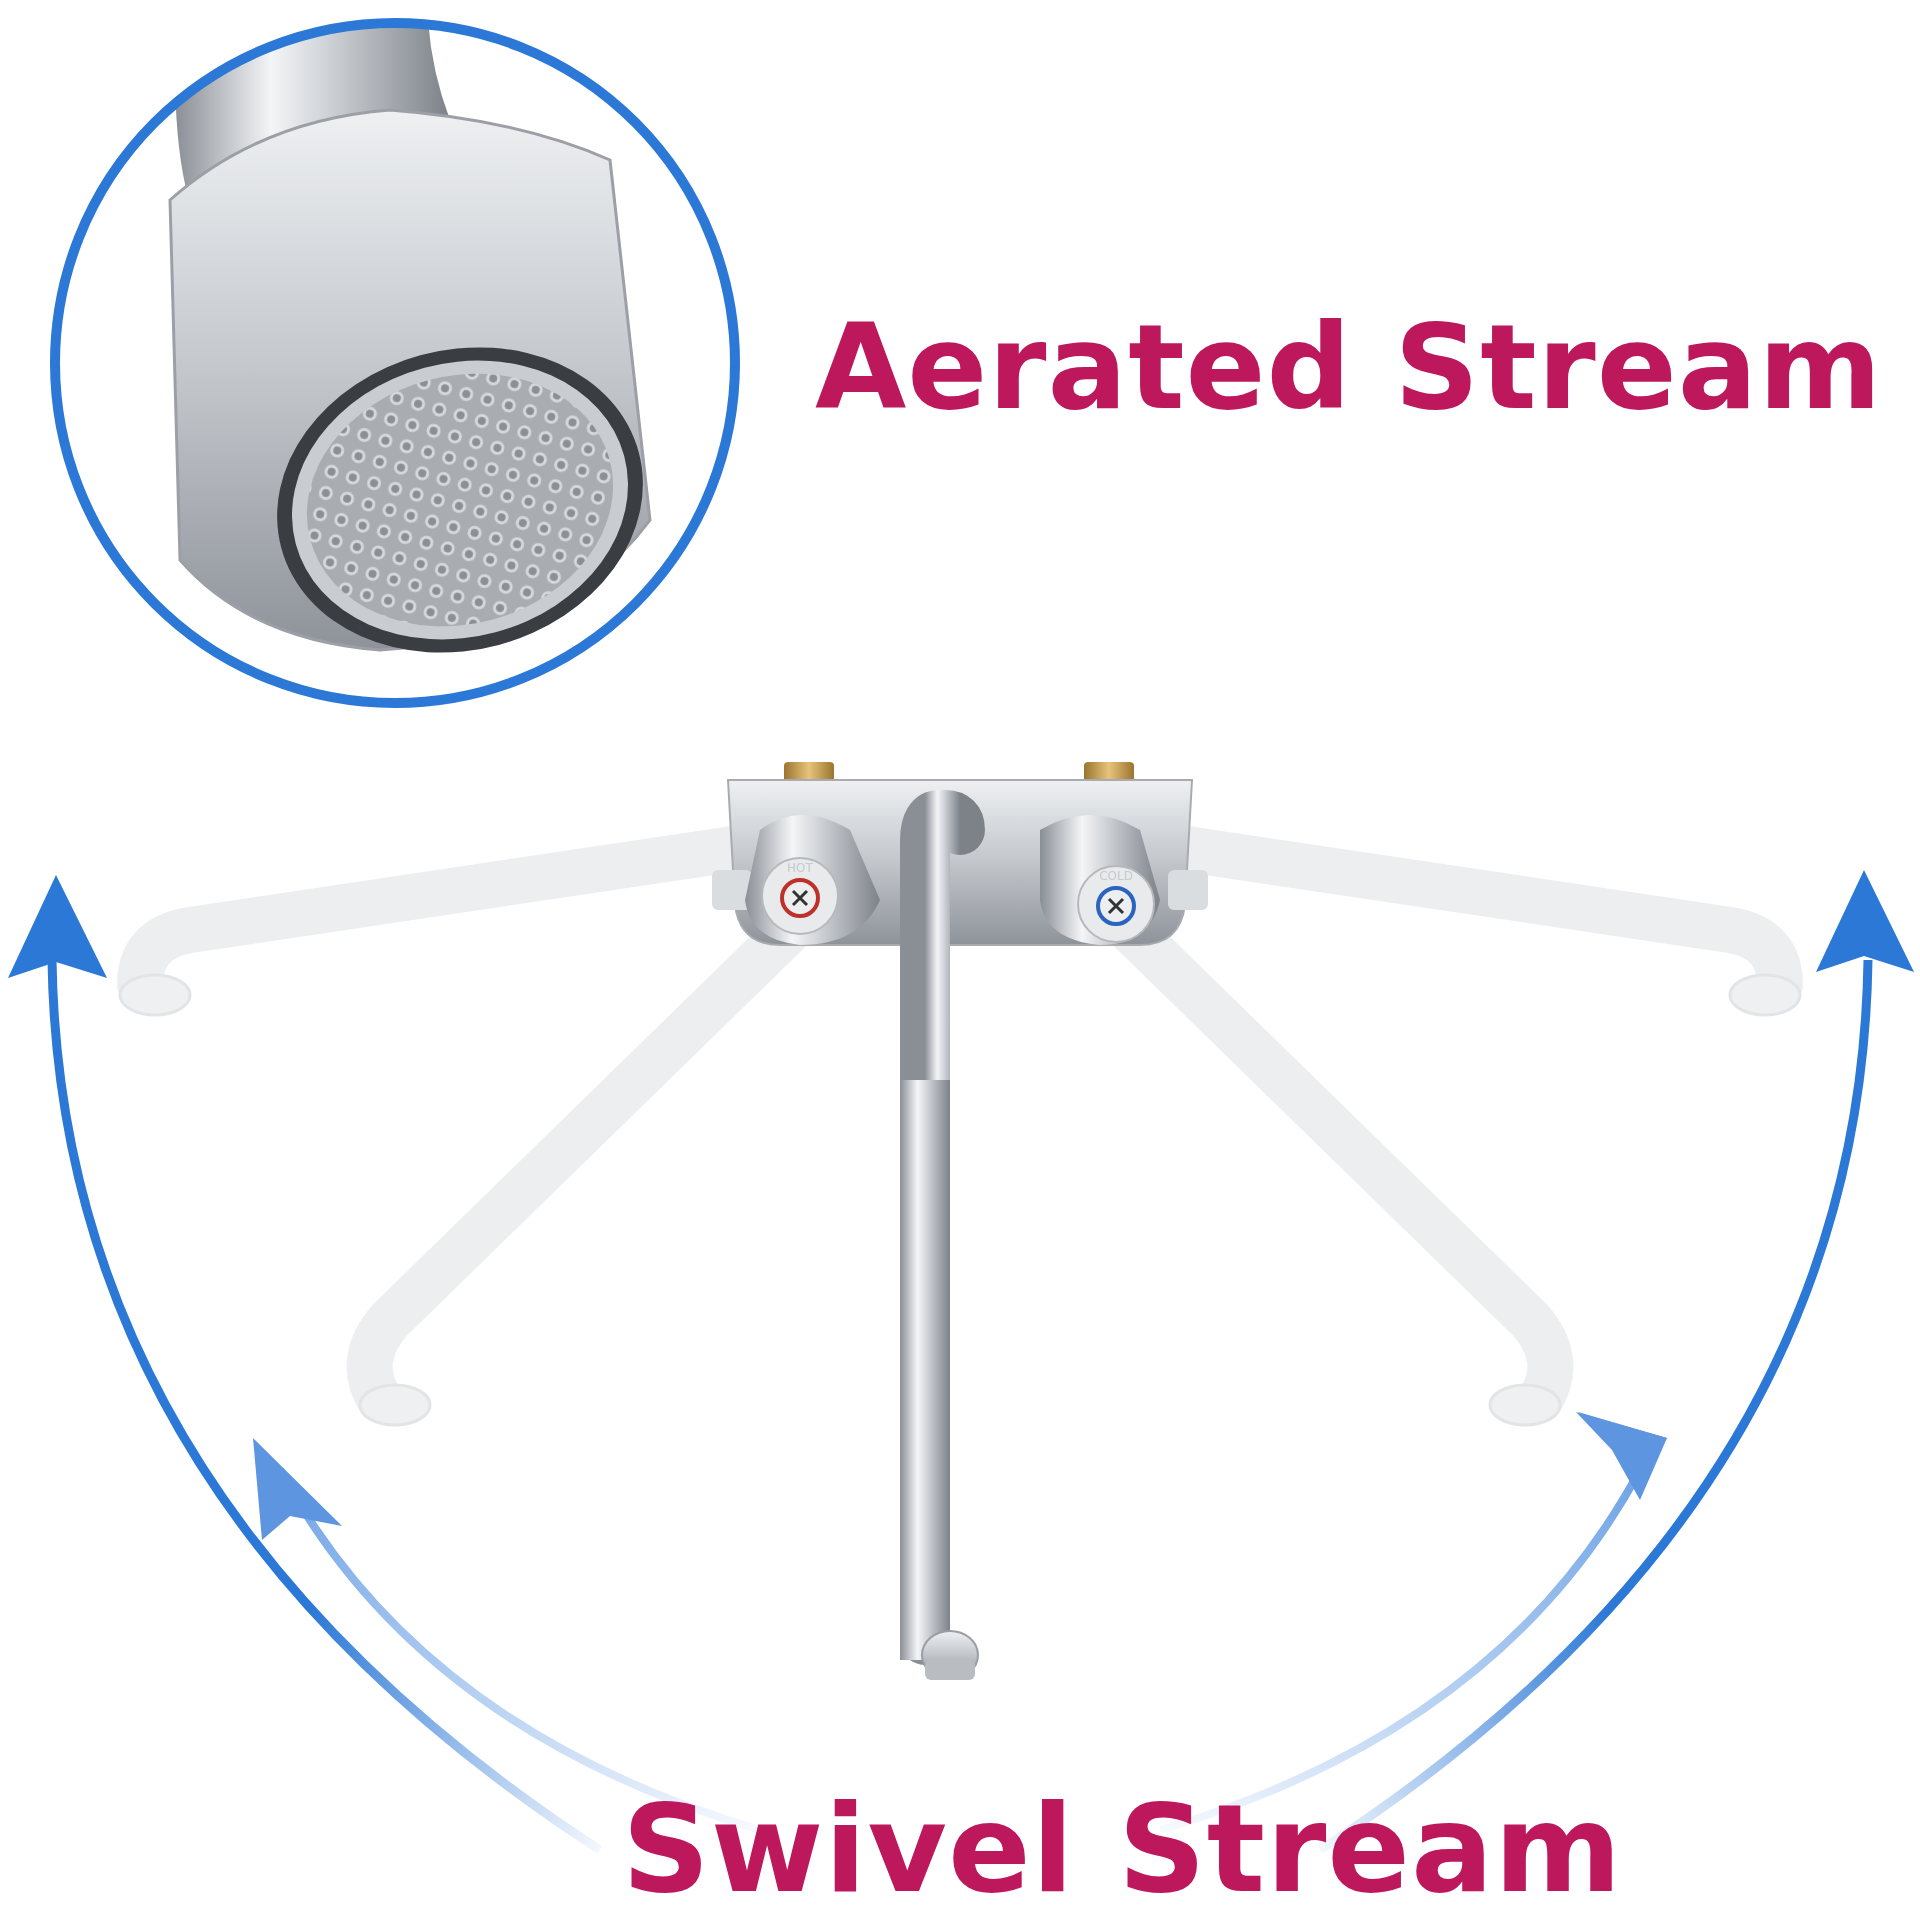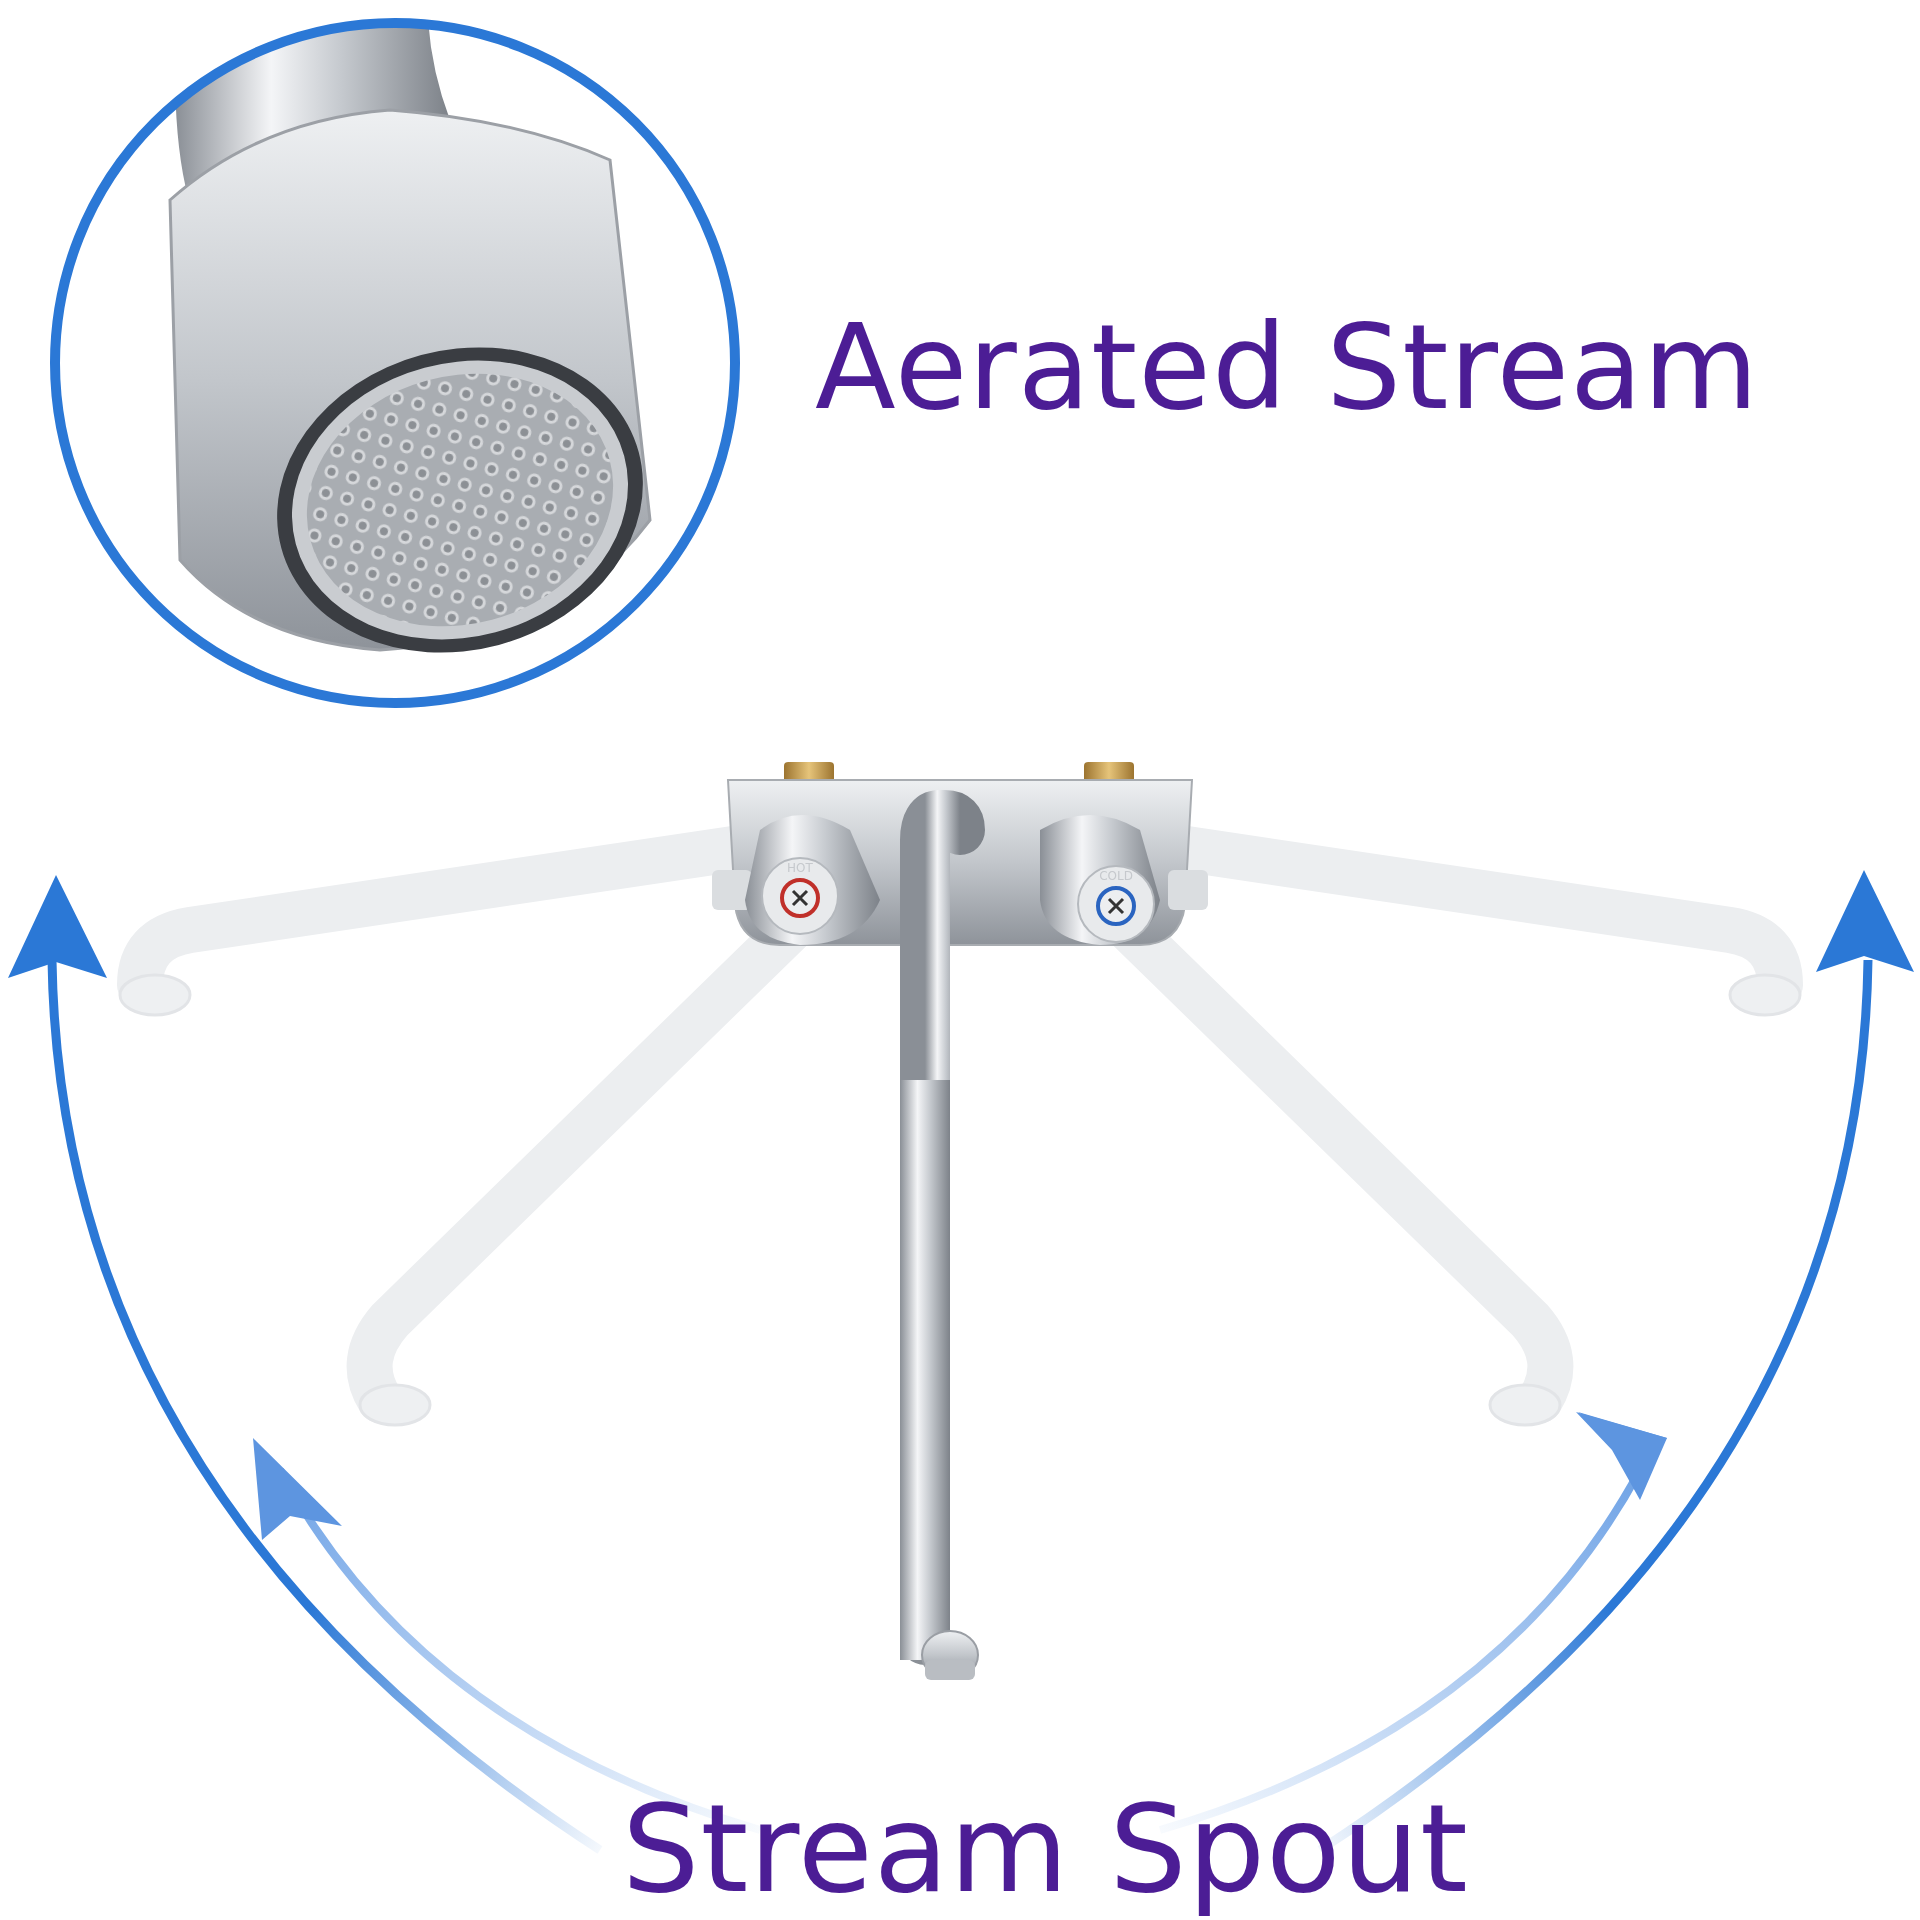--- a/index.html
+++ b/index.html
@@ -1,18 +1,18 @@
 <!DOCTYPE html>
 <html><head>
 <meta charset="utf-8">
 <style>
   html,body{margin:0;padding:0;background:#ffffff;}
   body{width:1920px;height:1920px;position:relative;overflow:hidden;font-family:"Liberation Sans","DejaVu Sans",sans-serif;}
   .layer{position:absolute;left:0;top:0;width:1920px;height:1920px;}
-  .label{position:absolute;color:#4c1d95;font-weight:400;letter-spacing:1px;white-space:nowrap;font-family:"DejaVu Sans","Liberation Sans",sans-serif;}
+  .label{position:absolute;color:#be185d;font-weight:700;letter-spacing:1px;white-space:nowrap;font-family:"DejaVu Sans","Liberation Sans",sans-serif;}
   #aerated-label{left:815px;top:298px;font-size:118px;}
   #swivel-label{left:622px;top:1778px;font-size:122px;}
 </style>
 </head>
 <body>
 
 <svg class="layer" viewBox="0 0 1920 1920" xmlns="http://www.w3.org/2000/svg">
   <defs>
     <linearGradient id="chrome" x1="0" x2="1" y1="0" y2="0">
       <stop offset="0" stop-color="#8a8f96"></stop>
@@ -132,13 +132,13 @@
       <path d="M 170 200 L 180 560 Q 250 640 380 650 Q 560 640 650 520 L 610 160 Q 520 120 390 110 Q 260 120 170 200 Z" fill="url(#chromeV)" stroke="#9ca0a6" stroke-width="3"></path>
       <ellipse cx="460" cy="500" rx="185" ry="150" transform="rotate(-15 460 500)" fill="#3a3d42"></ellipse>
       <ellipse cx="460" cy="500" rx="170" ry="137" transform="rotate(-15 460 500)" fill="#c9ccd0"></ellipse>
       <ellipse cx="460" cy="500" rx="155" ry="124" transform="rotate(-15 460 500)" fill="url(#holes)"></ellipse>
     </g>
     <circle cx="395" cy="363" r="340" fill="none" stroke="#2b78d6" stroke-width="10"></circle>
   </g>
 </svg>
 
 <div id="aerated-label" class="label">Aerated Stream</div>
-<div id="swivel-label" class="label">Stream Spout</div>
+<div id="swivel-label" class="label">Swivel Stream</div>
 
 </body></html>

